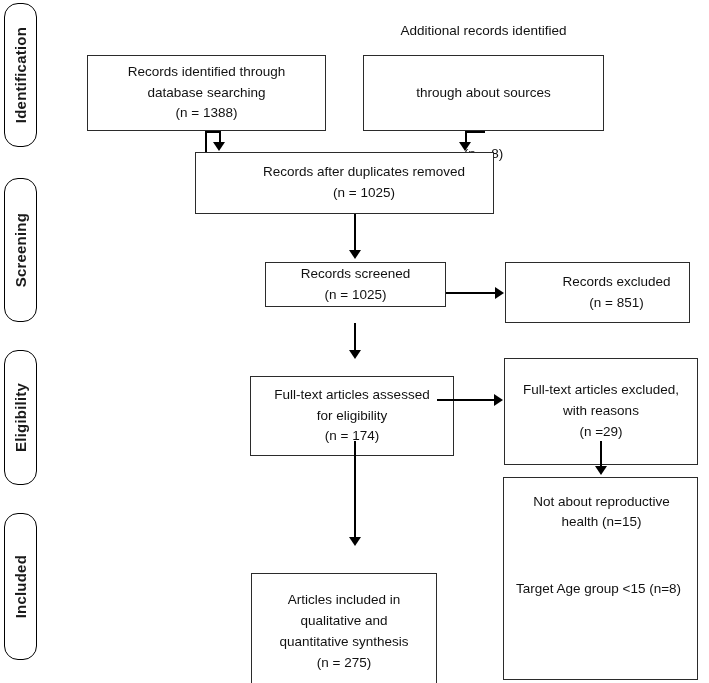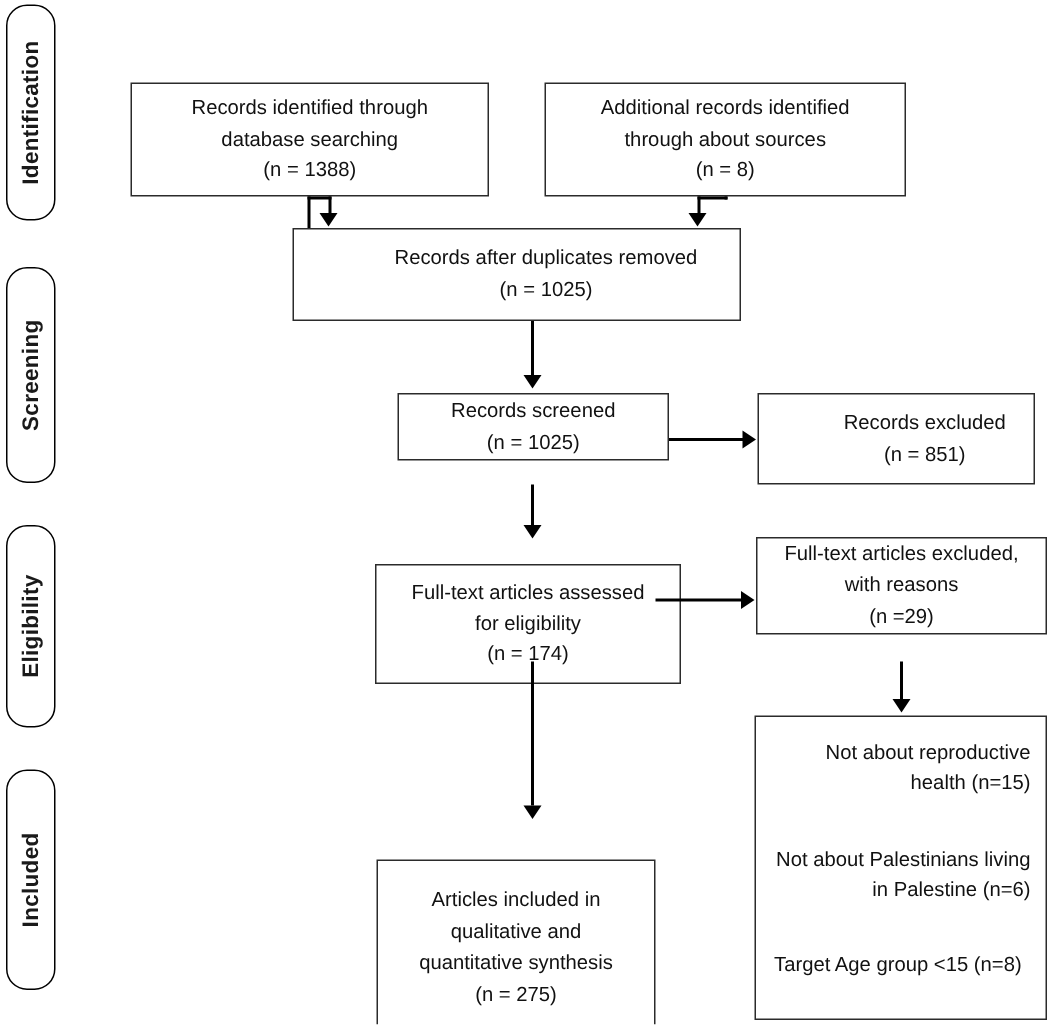--- a/index.html
+++ b/index.html
@@ -53,22 +53,23 @@
     padding: 2px 6px;
   }
   .node-box .line {
     display: block;
     white-space: nowrap;
   }
   
   .reasons-box {
     align-items: flex-start;
     justify-content: flex-start;
-    text-align: right;
+    text-align: center;
     padding: 14px 10px 10px 12px;
+    gap: 16px;
   }
   .reasons-box .reason {
     display: block;
     margin-bottom: 30px;
     line-height: 1.5;
     white-space: normal;
   }
   .reasons-box .reason:last-child { margin-bottom: 0; }
 
   
@@ -114,21 +115,21 @@
   <div class="stage-pill" style="left:4px; top:513px; width:33px; height:147px;">
     <span class="pill-label">Included</span>
   </div>
 
   <div class="node-box" style="left:87px; top:55px; width:239px; height:76px;">
     <span class="line">Records identified through</span>
     <span class="line">database searching</span>
     <span class="line">(n = 1388)</span>
   </div>
 
-  <div class="node-box" style="left:363px; top:55px; width:241px; height:76px;">
+  <div class="node-box" style="left:363px; top:55px; width:241px; height:76px;gap:41px;">
     <span class="line">Additional records identified</span>
     <span class="line">through about sources</span>
     <span class="line">(n = 8)</span>
   </div>
 
   <div class="conn v" style="left:205px; top:131px; height:21px;"></div>
   <div class="conn h" style="left:205px; top:131px; width:16px;"></div>
   <div class="conn v" style="left:219px; top:131px; height:12px;"></div>
   <div class="arrowhead down" style="left:213px; top:142px;"></div>
 
@@ -160,38 +161,37 @@
 
   <div class="conn v" style="left:354px; top:323px; height:28px;"></div>
   <div class="arrowhead down" style="left:349px; top:350px;"></div>
 
   <div class="node-box" style="left:250px; top:376px; width:204px; height:80px;">
     <span class="line">Full-text articles assessed</span>
     <span class="line">for eligibility</span>
     <span class="line">(n = 174)</span>
   </div>
 
-  <div class="node-box" style="left:504px; top:358px; width:194px; height:65px;">
+  <div class="node-box" style="left:504px; top:358px; width:194px; height:107px;">
     <span class="line">Full-text articles excluded,</span>
     <span class="line">with reasons</span>
     <span class="line">(n =29)</span>
   </div>
 
   <div class="conn h" style="left:437px; top:399px; width:58px;"></div>
   <div class="arrowhead right" style="left:494px; top:394px;"></div>
 
   <div class="conn v" style="left:354px; top:441px; height:96px;"></div>
   <div class="arrowhead down" style="left:349px; top:537px;"></div>
 
   <div class="conn v" style="left:600px; top:441px; height:26px;"></div>
   <div class="arrowhead down" style="left:595px; top:466px;"></div>
 
   <div class="node-box reasons-box" style="left:503px; top:477px; width:195px; height:203px;">
     <span class="reason">Not about reproductive health (n=15)</span>
-    <span class="reason">Not about Palestinians living in Palestine (n=6)</span>
     <span class="reason">Target Age group &lt;15 (n=8)</span>
   </div>
 
   <div class="node-box" style="left:251px; top:548px; width:186px; height:118px;margin-top:25px;">
     <span class="line">Articles included in</span>
     <span class="line">qualitative and</span>
     <span class="line">quantitative synthesis</span>
     <span class="line">(n = 275)</span>
   </div>
 

